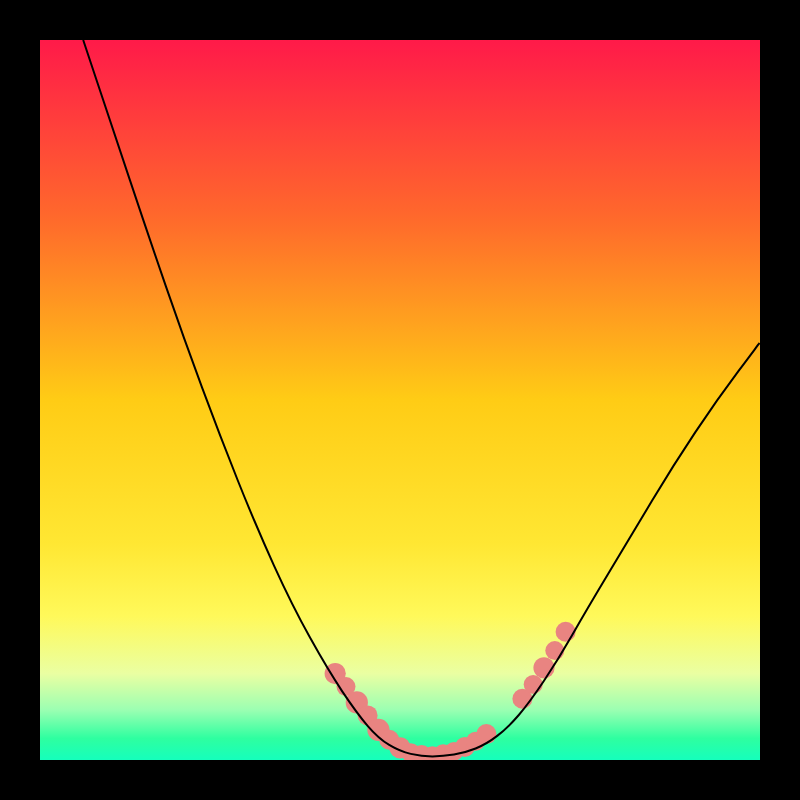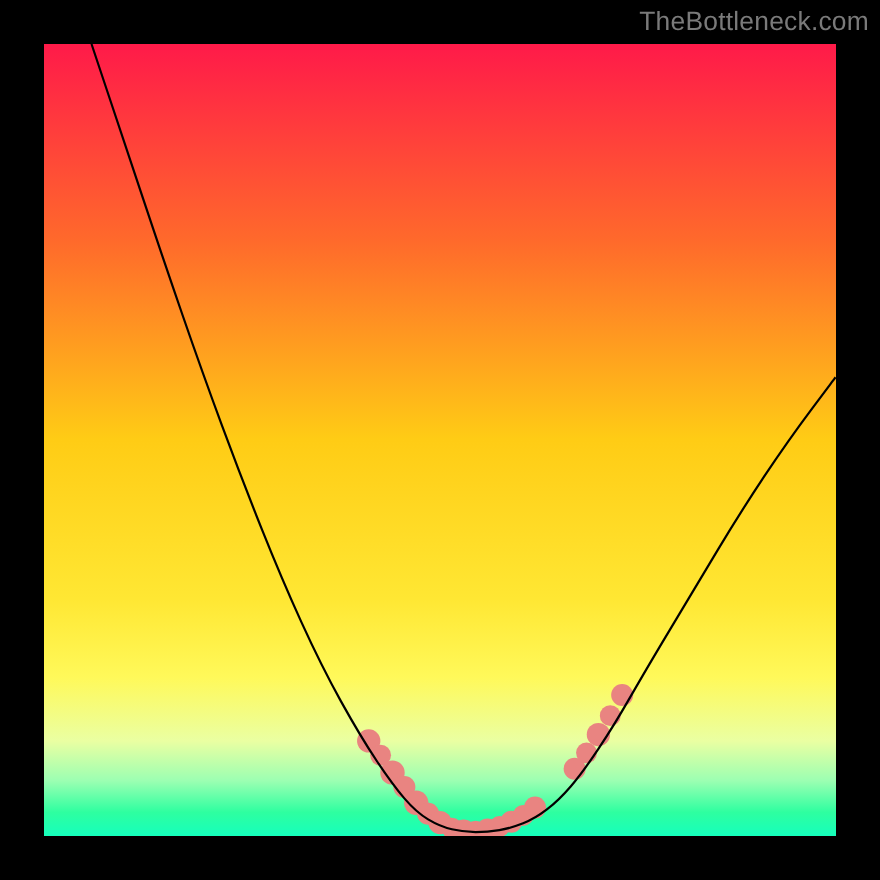--- a/index.html
+++ b/index.html
@@ -26,21 +26,20 @@
     letter-spacing: 0.2px;
   }
   svg {
     display: block;
   }
 </style>
 </head>
 <body>
 
 <div class="chart-container">
-  <div class="attribution">TheBottleneck.com</div>
 
   <svg id="chart-svg" width="800" height="800" viewBox="0 0 800 800">
     <defs>
       <linearGradient id="bg-grad" x1="0" y1="0" x2="0" y2="1">
           <stop offset="0.0%" stop-color="#ff1a49"></stop>
           <stop offset="25.0%" stop-color="#ff6a2b"></stop>
           <stop offset="50.0%" stop-color="#ffcc15"></stop>
           <stop offset="70.0%" stop-color="#ffe733"></stop>
           <stop offset="80.0%" stop-color="#fff95a"></stop>
           <stop offset="88.0%" stop-color="#eaffa2"></stop>

